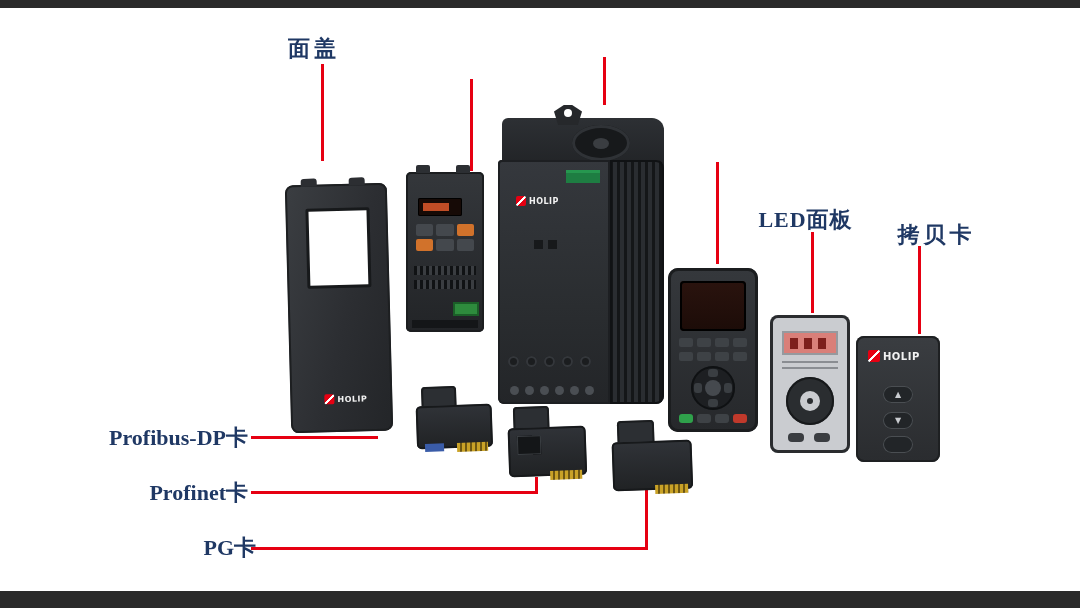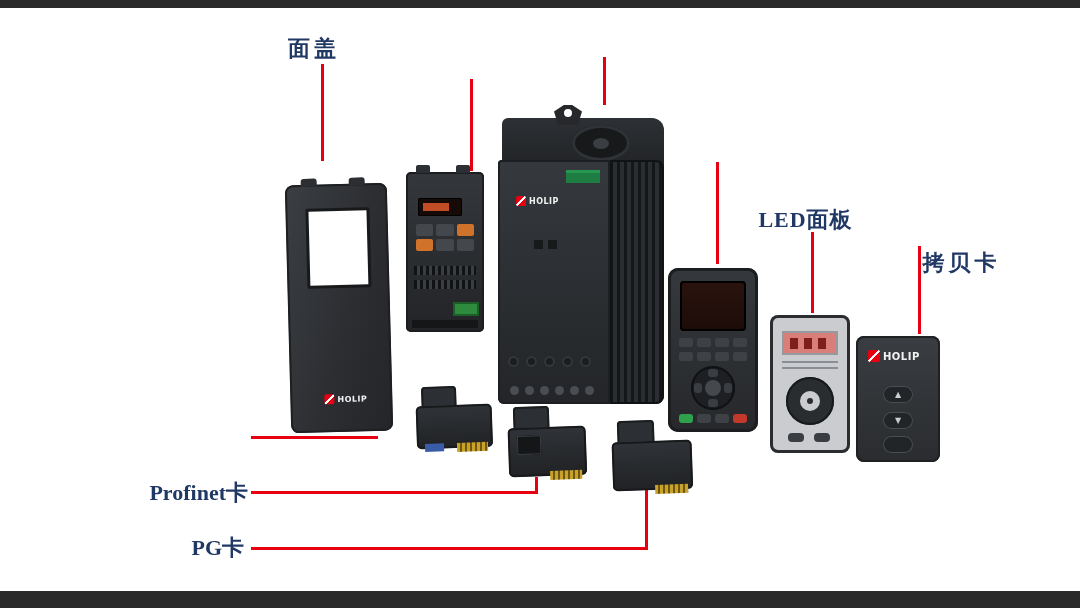--- a/index.html
+++ b/index.html
@@ -20,24 +20,24 @@
     font-family:"Liberation Serif","DejaVu Serif",serif;
     text-align:center; white-space:nowrap;
   }
   .label.cjk { letter-spacing:4px; }
   .label.left-col { text-align:right; }
   .lbl-front-cover  { left:268px; top:34px;  width:92px; }
   .lbl-control-unit { left:385px; top:50px;  width:135px; }
   .lbl-power-unit   { left:540px; top:30px;  width:130px; }
   .lbl-lcd          { left:672px; top:134px; width:120px; letter-spacing:1px; }
   .lbl-led          { left:748px; top:205px; width:115px; letter-spacing:1px; }
-  .lbl-copy         { left:909px; top:220px; width:105px;margin-top:28px; }
+  .lbl-copy         { left:884px; top:220px; width:105px; }
   .lbl-profibus     { left:56px;  top:423px; width:192px; }
   .lbl-profinet     { left:56px;  top:478px; width:192px; }
-  .lbl-pg           { left:52px;  top:533px; width:192px; }
+  .lbl-pg           { left:64px;  top:533px; width:192px; }
 
   
   .cline { position:absolute; background:#e60012; }
   .cl-front-cover { left:321px; top:64px;  width:3px;  height:97px; }
   .cl-control     { left:470px; top:79px;  width:3px;  height:92px; }
   .cl-power       { left:603px; top:57px;  width:3px;  height:48px; }
   .cl-lcd         { left:716px; top:162px; width:3px;  height:102px; }
   .cl-led         { left:811px; top:232px; width:3px;  height:81px; }
   .cl-copy        { left:918px; top:246px; width:3px;  height:88px; }
   .cl-profibus    { left:251px; top:436px; width:127px; height:3px; }
@@ -190,20 +190,21 @@
 <body>
 
 <div class="stage">
 
   <div class="bar top"></div>
   <div class="bar bottom"></div>
 
   <div class="label cjk lbl-front-cover">面盖</div>
   <div class="label lbl-led">LED面板</div>
   <div class="label cjk lbl-copy">拷贝卡</div>
+  <div class="label left-col lbl-profibus">Profibus-DP卡</div>
   <div class="label left-col lbl-profinet">Profinet卡</div>
   <div class="label left-col lbl-pg">PG卡</div>
 
   <div class="cline cl-front-cover"></div>
   <div class="cline cl-control"></div>
   <div class="cline cl-power"></div>
   <div class="cline cl-lcd"></div>
   <div class="cline cl-led"></div>
   <div class="cline cl-copy"></div>
   <div class="cline cl-profibus"></div>

